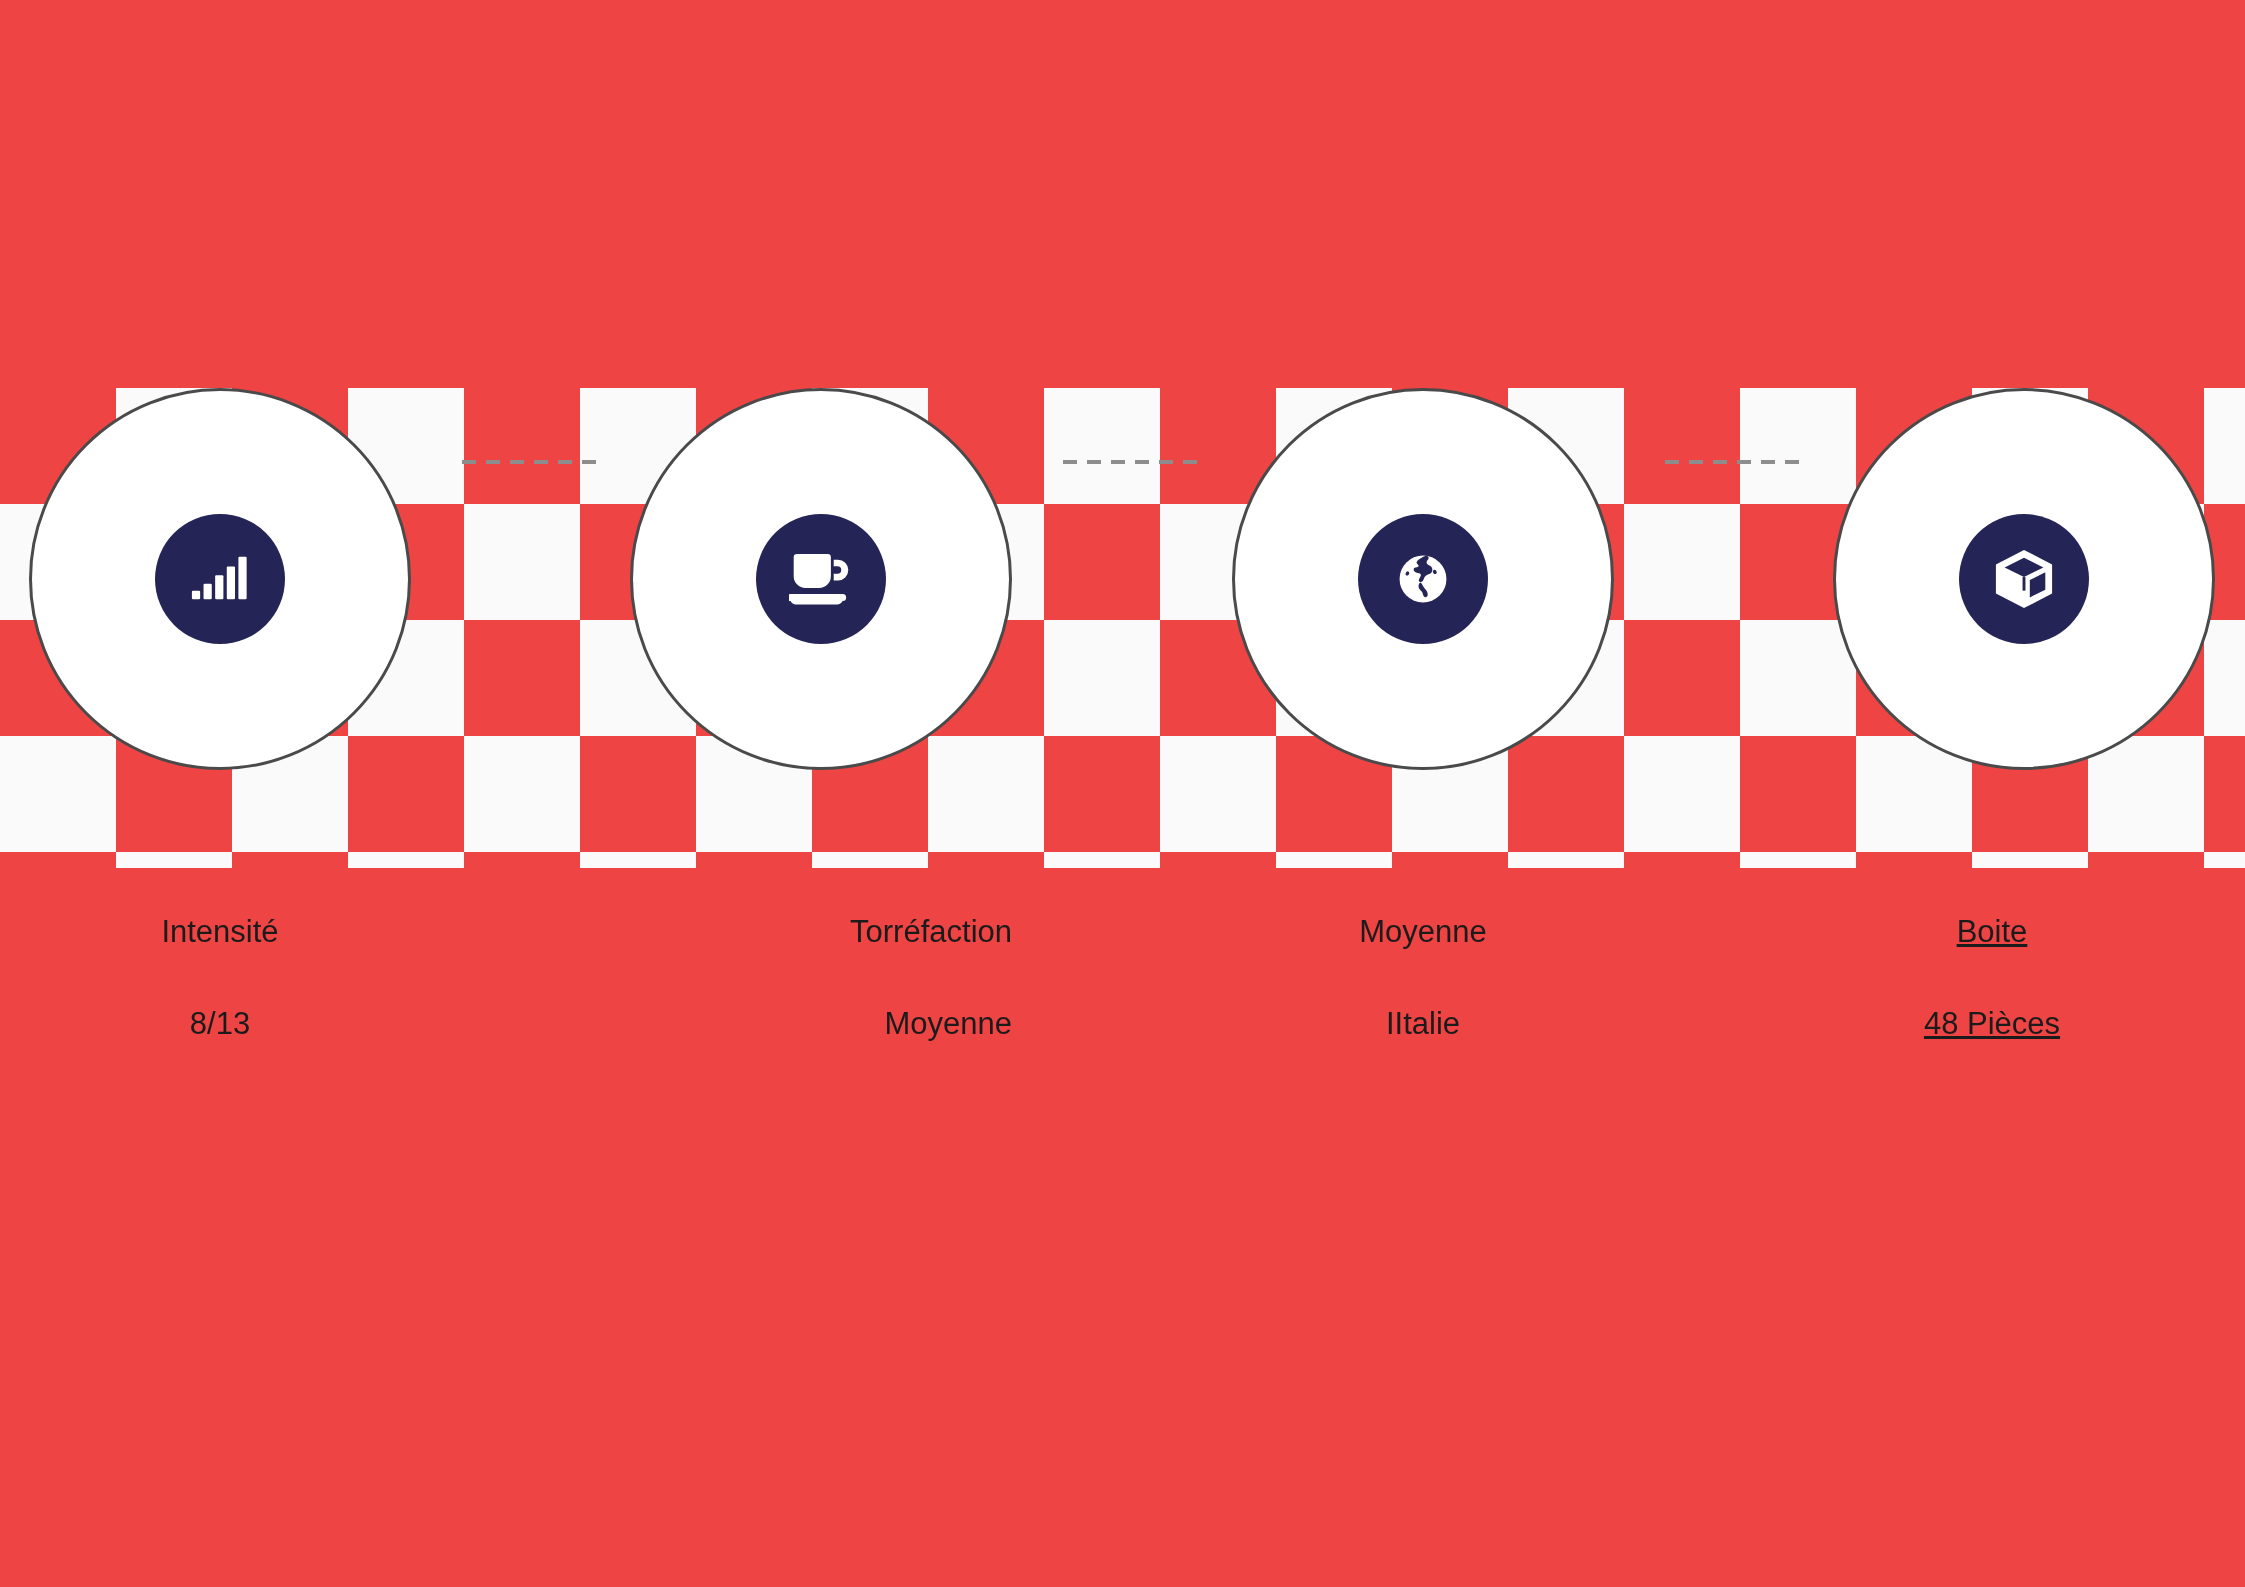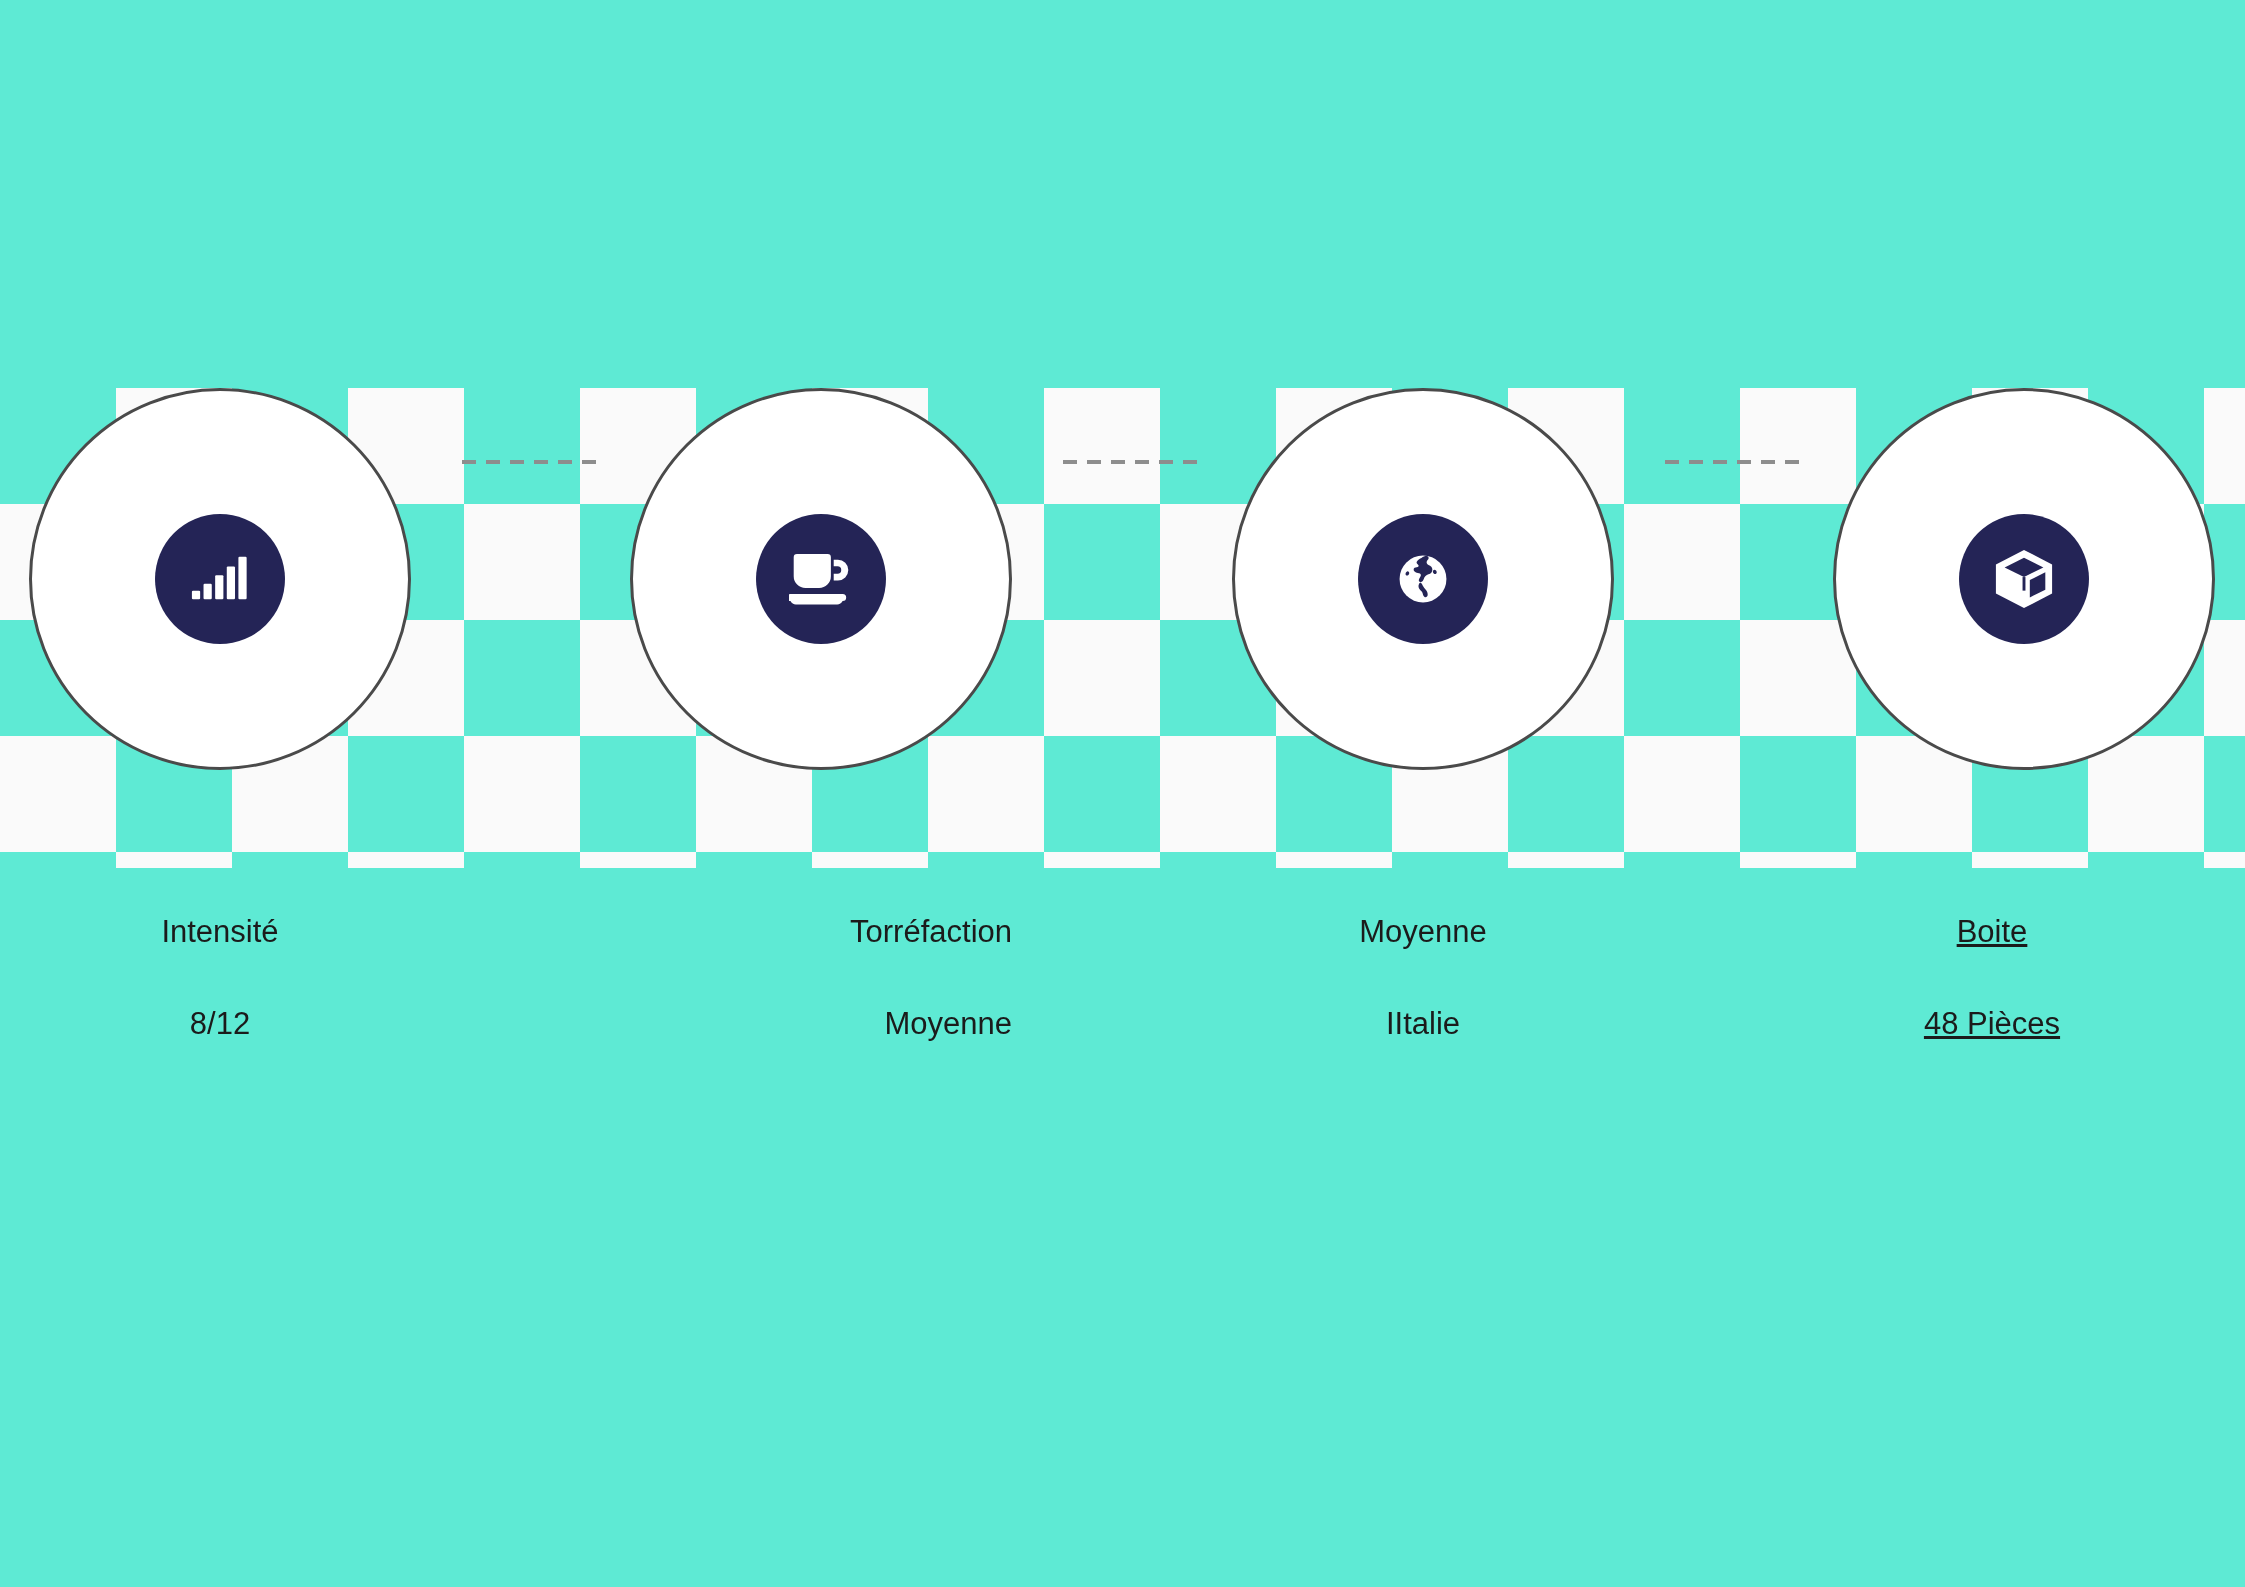--- a/index.html
+++ b/index.html
@@ -10,21 +10,21 @@
     background: #ffffff;
     font-family: "Liberation Sans", "DejaVu Sans", sans-serif;
     overflow: hidden;
   }
 
   
   #stage {
     position: relative;
     width: 2245px;
     height: 1587px;
-    background-color: #5eead4;
+    background-color: #ef4444;
     overflow: hidden;
   }
   #watermark {
     position: absolute;
     left: 0;
     top: 388px;
     width: 2245px;
     height: 480px;
     pointer-events: none;
     
@@ -200,21 +200,21 @@
           </svg>
         </span>
       </div>
     </div>
 
     <div class="connector c0"></div>
     <div class="connector c1"></div>
     <div class="connector c2"></div>
 
     <div class="caption label cap0">Intensité</div>
-    <div class="caption value cap0">8/12</div>
+    <div class="caption value cap0">8/13</div>
 
     <div class="caption label cap1">Torréfaction</div>
     <div class="caption value cap1">Moyenne</div>
 
     <div class="caption label cap2">Moyenne</div>
     <div class="caption value cap2">IItalie</div>
 
     <div class="caption label cap3">Boite</div>
     <div class="caption value cap3">48 Pièces</div>
 

